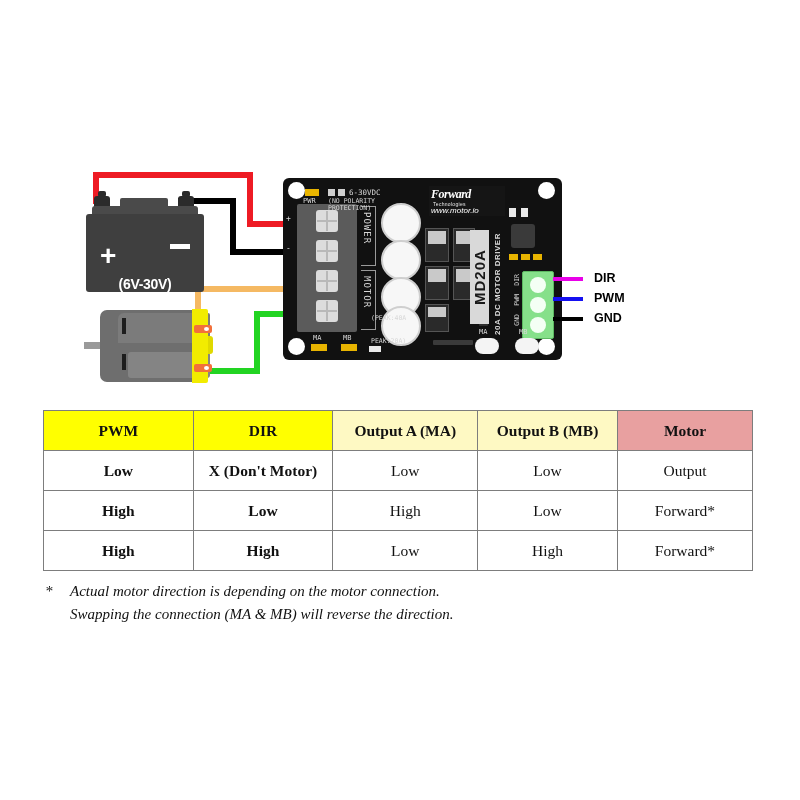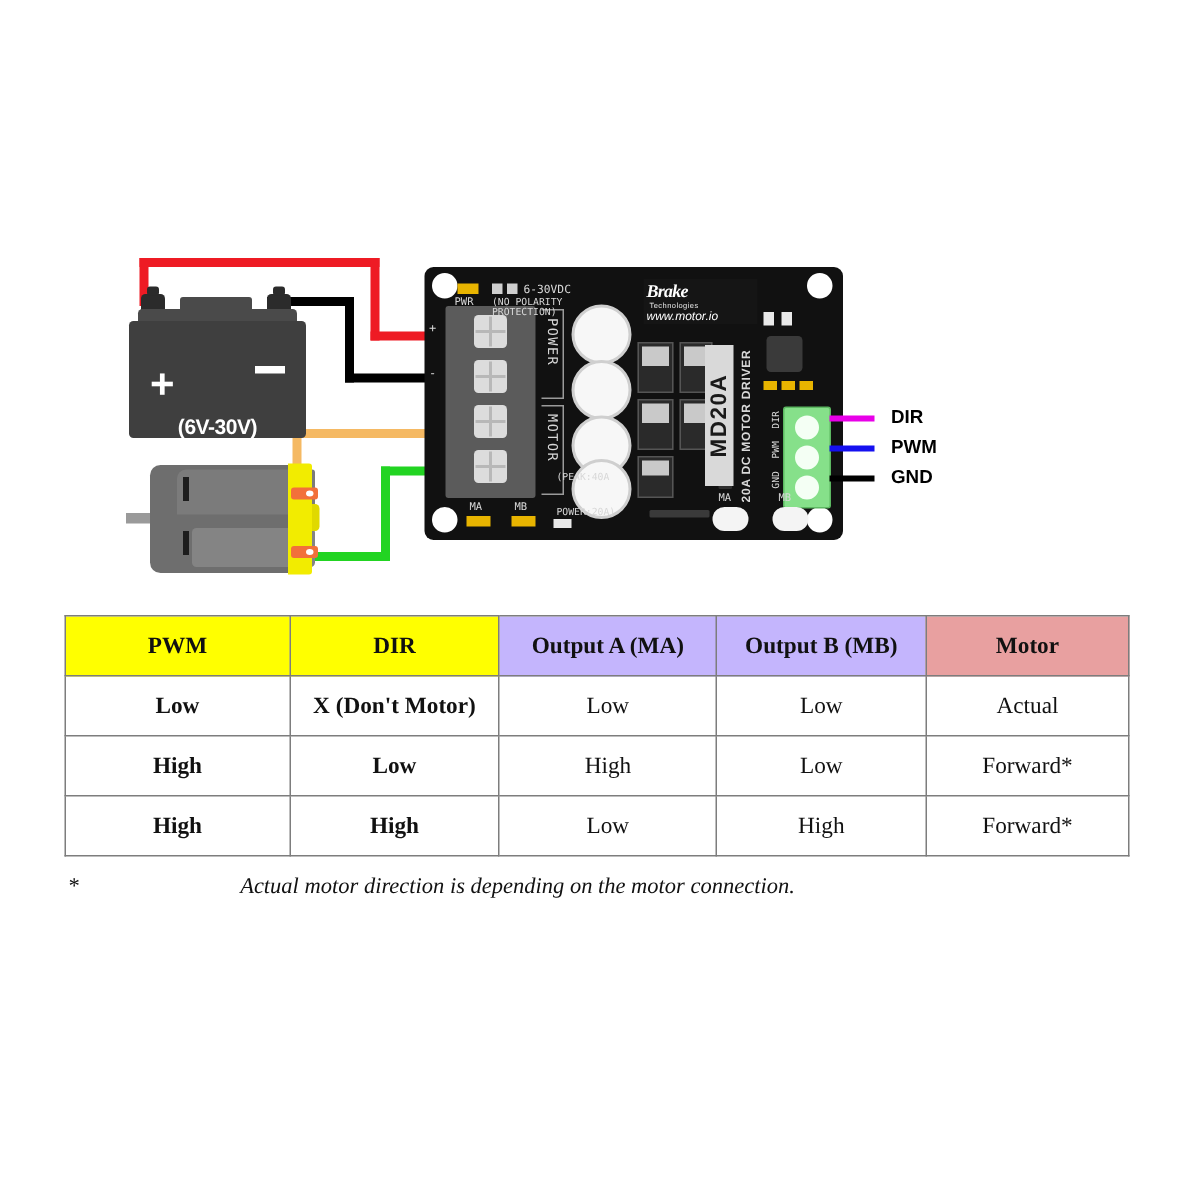--- a/index.html
+++ b/index.html
@@ -69,29 +69,29 @@
     font-size:15px;font-weight:bold;color:#111;}
   .sig-label{position:absolute;font-size:12.5px;font-weight:bold;color:#000;}
 
   
   #truth-table{position:absolute;left:43px;top:410px;width:710px;border-collapse:collapse;
     font-family:"Liberation Serif", serif;}
   #truth-table td,#truth-table th{border:1px solid #7d7d7d;height:39px;text-align:center;
     font-size:15.5px;color:#111;padding:0;}
   #truth-table th{font-weight:bold;font-size:15.5px;}
   .h-yellow{background:#ffff00;}
-  .h-green{background:#c4b5fd;}
+  .h-green{background:#fef9c3;}
   .h-pink{background:#e8a0a0;}
   .cell-bold{font-weight:bold;}
 
   
   #footnote{position:absolute;left:45px;top:580px;width:600px;
     font-family:"Liberation Serif", serif;font-style:italic;font-size:15px;color:#111;line-height:1.55;}
   #footnote .star{position:absolute;left:0;top:0;}
-  #footnote .lines{text-align:center;}
+  #footnote .lines{margin-left:25px;}
 </style>
 </head>
 <body>
 
 <div class="stage">
 
   <div class="wire" style="left:93px;top:172px;width:6px;height:32px;background:#ee1b24;"></div>
   <div class="wire" style="left:93px;top:172px;width:160px;height:6px;background:#ee1b24;"></div>
   <div class="wire" style="left:247px;top:172px;width:6px;height:55px;background:#ee1b24;"></div>
   <div class="wire" style="left:247px;top:221px;width:48px;height:6px;background:#ee1b24;"></div>
@@ -186,21 +186,21 @@
         <div class="tab"></div>
       </div>
 
     <div class="pad" style="left:196px;top:52px;width:9px;height:9px;"></div>
     <div class="pad" style="left:196px;top:66px;width:9px;height:9px;"></div>
     <div class="pad" style="left:196px;top:95px;width:9px;height:26px;"></div>
     <div class="pad" style="left:196px;top:126px;width:9px;height:22px;"></div>
 
     <div style="position:absolute;left:146px;top:8px;width:76px;height:30px;background:#151515;">
       <div style="position:absolute;left:2px;top:1px;width:72px;height:14px;color:#fff;font-size:12px;
-                  font-style:italic;font-weight:bold;letter-spacing:-.5px;font-family:'Liberation Serif',serif;">Brake</div>
+                  font-style:italic;font-weight:bold;letter-spacing:-.5px;font-family:'Liberation Serif',serif;">Forward</div>
       <div style="position:absolute;left:4px;top:15px;width:70px;color:#e8e8e8;font-size:5px;letter-spacing:.3px;">Technologies</div>
       <div style="position:absolute;left:2px;top:20px;width:74px;color:#fff;font-size:8px;font-style:italic;">www.motor.io</div>
     </div>
 
     <div class="md20a" style="left:187px;top:52px;width:19px;height:94px;
          writing-mode:vertical-rl;transform:rotate(180deg);font-size:15px;letter-spacing:1px;">MD20A</div>
     <div class="silk" style="left:210px;top:55px;font-size:8px;writing-mode:vertical-rl;transform:rotate(180deg);
          letter-spacing:.5px;font-family:'Liberation Sans',sans-serif;font-weight:bold;">20A DC MOTOR DRIVER</div>
 
     <div class="ic" style="left:228px;top:46px;width:24px;height:24px;"></div>
@@ -217,21 +217,21 @@
     </div>
     <div class="silk" style="left:230px;top:96px;font-size:6.5px;writing-mode:vertical-rl;transform:rotate(180deg);">DIR</div>
     <div class="silk" style="left:230px;top:116px;font-size:6.5px;writing-mode:vertical-rl;transform:rotate(180deg);">PWM</div>
     <div class="silk" style="left:230px;top:136px;font-size:6.5px;writing-mode:vertical-rl;transform:rotate(180deg);">GND</div>
 
     <div class="smd" style="left:28px;top:166px;width:16px;height:7px;"></div>
     <div class="smd" style="left:58px;top:166px;width:16px;height:7px;"></div>
     <div class="silk" style="left:30px;top:156px;font-size:7px;">MA</div>
     <div class="silk" style="left:60px;top:156px;font-size:7px;">MB</div>
     <div class="silk" style="left:88px;top:136px;font-size:6.5px;">(PEAK:40A</div>
-    <div class="silk" style="left:88px;top:159px;font-size:6.5px;">POWER:20A)</div>
+    <div class="silk" style="left:88px;top:159px;font-size:6.5px;">PEAK:20A)</div>
     <div class="smd w" style="left:86px;top:168px;width:12px;height:6px;"></div>
 
     <div class="btn" style="left:192px;top:160px;width:24px;height:16px;border-radius:8px;"></div>
     <div class="btn" style="left:232px;top:160px;width:24px;height:16px;border-radius:8px;"></div>
     <div class="silk" style="left:196px;top:150px;font-size:7px;">MA</div>
     <div class="silk" style="left:236px;top:150px;font-size:7px;">MB</div>
     <div class="pad" style="left:150px;top:162px;width:40px;height:5px;background:#3a3a3a;"></div>
   </div>
 
   <div class="wire" style="left:553px;top:277px;width:30px;height:4px;background:#e800e8;"></div>
@@ -251,21 +251,21 @@
         <th class="h-green" style="width:140px;">Output B (MB)</th>
         <th class="h-pink" style="width:135px;">Motor</th>
       </tr>
     </thead>
     <tbody>
       <tr>
         <td class="cell-bold">Low</td>
         <td class="cell-bold">X (Don't Motor)</td>
         <td>Low</td>
         <td>Low</td>
-        <td>Actual</td>
+        <td>Output</td>
       </tr>
       <tr>
         <td class="cell-bold">High</td>
         <td class="cell-bold">Low</td>
         <td>High</td>
         <td>Low</td>
         <td>Forward*</td>
       </tr>
       <tr>
         <td class="cell-bold">High</td>
@@ -274,16 +274,17 @@
         <td>High</td>
         <td>Forward*</td>
       </tr>
     </tbody>
   </table>
 
   <div id="footnote">
     <span class="star">*</span>
     <div class="lines">
       <div>Actual motor direction is depending on the motor connection.</div>
+      <div>Swapping the connection (MA &amp; MB) will reverse the direction.</div>
     </div>
   </div>
 
 </div>
 
 </body></html>

